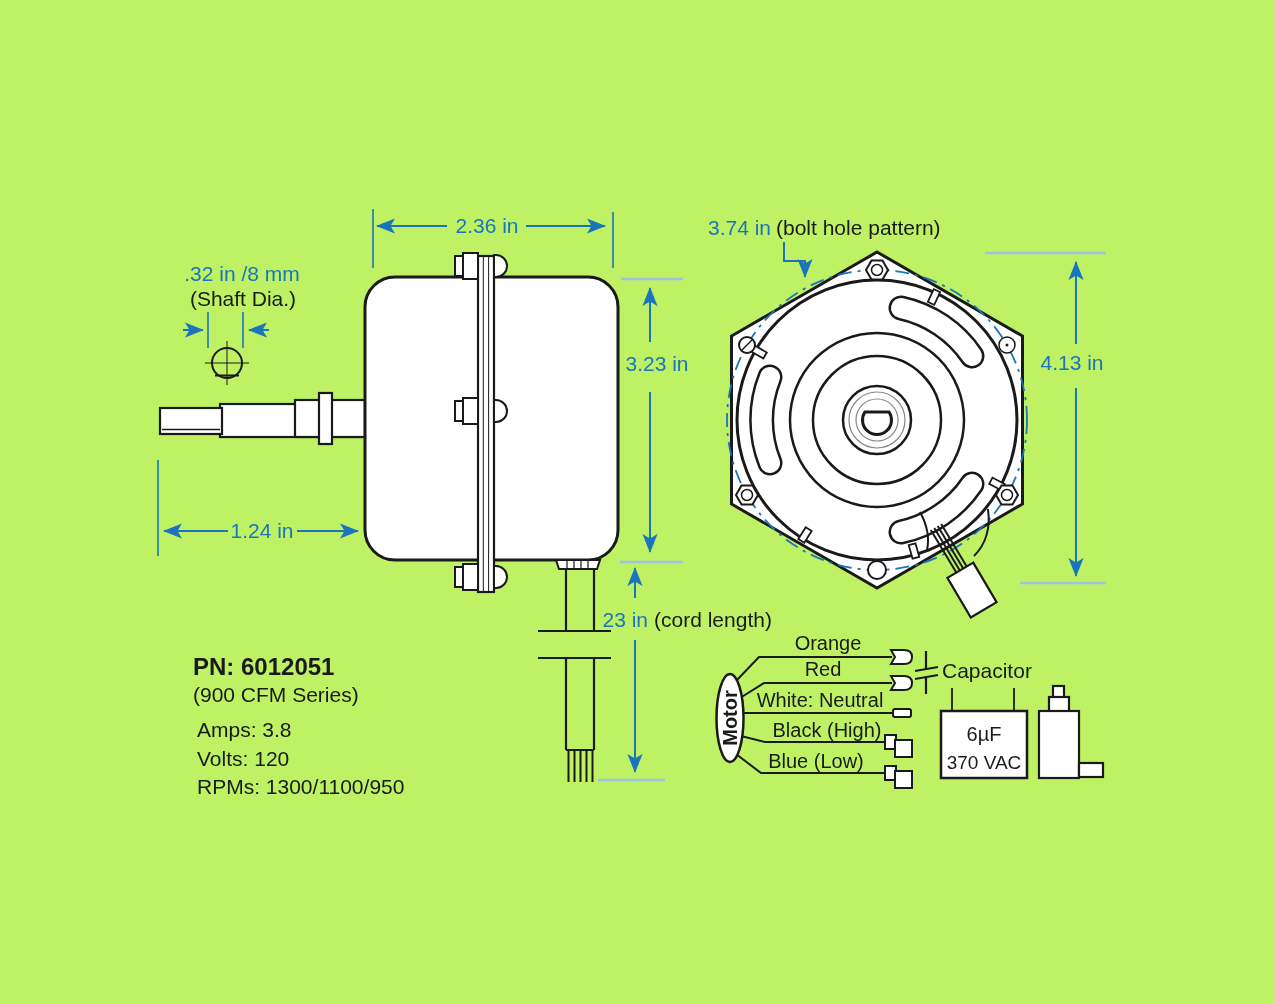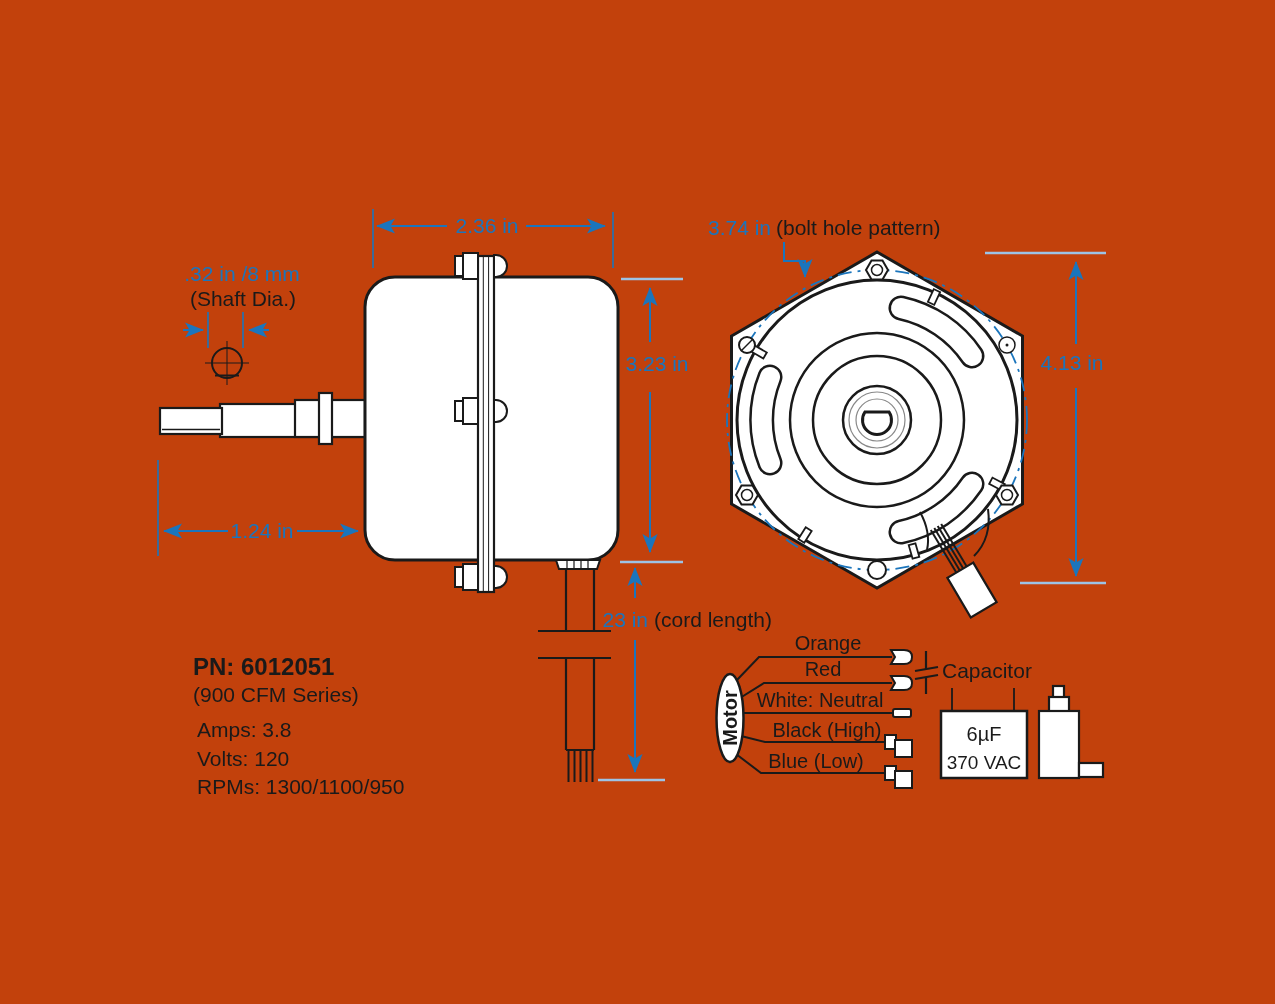--- a/index.html
+++ b/index.html
@@ -1,16 +1,16 @@
 <!DOCTYPE html>
 <html><head>
 <meta charset="utf-8">
 <style>
   html,body{margin:0;padding:0;background:#ffffff;}
-  .page{width:1275px;height:1004px;position:relative;background:#c2410c;overflow:hidden;}
+  .page{width:1275px;height:1004px;position:relative;background:#bef264;overflow:hidden;}
   svg{display:block;}
   text{font-family:"Liberation Sans","DejaVu Sans",sans-serif;fill:#1a1a1a;}
   .dim{fill:#1b75bc;font-size:21px;}
   .note{fill:#1a1a1a;font-size:21px;}
   .wirelab{fill:#1a1a1a;font-size:20px;}
   .spec{fill:#1a1a1a;font-size:21px;}
   .spec-pn{fill:#1a1a1a;font-size:24px;font-weight:bold;}
   .capval{fill:#1a1a1a;font-size:20px;}
   .capvolt{fill:#1a1a1a;font-size:19px;}
   .motorlab{fill:#1a1a1a;font-size:20px;font-weight:bold;}

